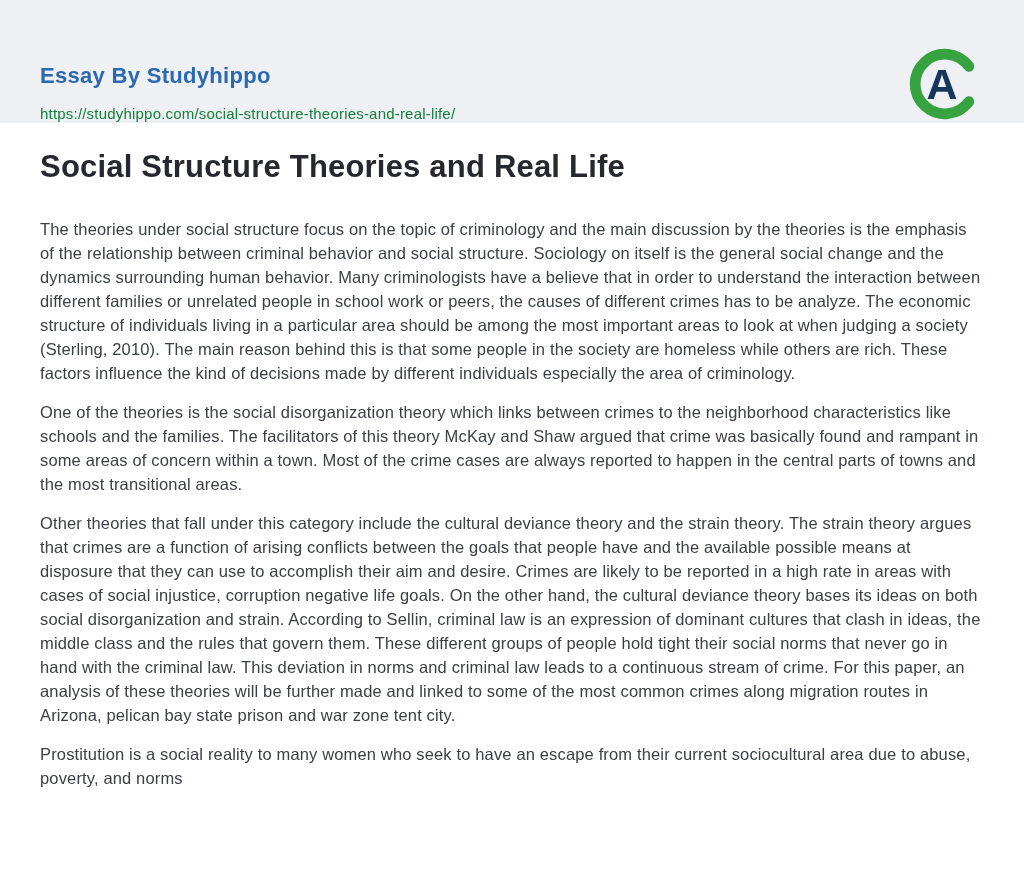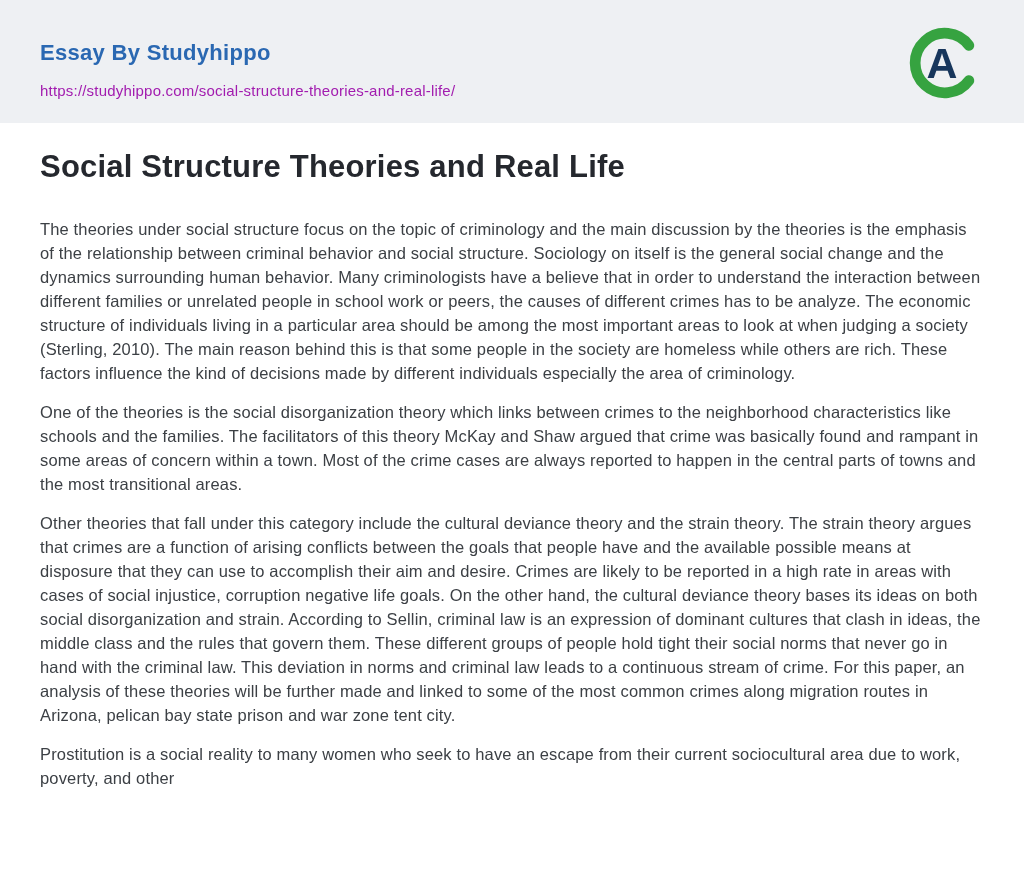--- a/index.html
+++ b/index.html
@@ -8,34 +8,34 @@
     height: 875px;
     background: #ffffff;
     font-family: "Liberation Sans", sans-serif;
     overflow: hidden;
   }
   .header {
     background: #eef0f3;
     width: 100%;
     height: 123px;
     display: flex;
-    align-items: flex-start;
+    align-items: flex-end;
     justify-content: space-between;
     padding: 24px 40px 0 40px;
   }
   .site-title {
     color: #2a68b2;
     font-size: 22px;
     font-weight: 700;
     letter-spacing: 0.3px;
     margin-top: 16px;
   }
   .page-url {
     display: inline-block;
-    color: #a21caf;
+    color: #15803d;
     font-size: 15px;
     margin-top: 16px;
     text-decoration: none;
     letter-spacing: 0.2px;
   }
   .logo {
     width: 78px;
     height: 78px;
     flex: 0 0 auto;
     margin-top: 0px;
@@ -75,15 +75,15 @@
     </svg>
   </div>
 </header>
 
 <main>
   <h1 class="essay-title">Social Structure Theories and Real Life</h1>
   <div class="essay-body">
       <p>The theories under social structure focus on the topic of criminology and the main discussion by the theories is the emphasis of the relationship between criminal behavior and social structure. Sociology on itself is the general social change and the dynamics surrounding human behavior. Many criminologists have a believe that in order to understand the interaction between different families or unrelated people in school work or peers, the causes of different crimes has to be analyze. The economic structure of individuals living in a particular area should be among the most important areas to look at when judging a society (Sterling, 2010). The main reason behind this is that some people in the society are homeless while others are rich. These factors influence the kind of decisions made by different individuals especially the area of criminology.</p>
       <p>One of the theories is the social disorganization theory which links between crimes to the neighborhood characteristics like schools and the families. The facilitators of this theory McKay and Shaw argued that crime was basically found and rampant in some areas of concern within a town. Most of the crime cases are always reported to happen in the central parts of towns and the most transitional areas.</p>
       <p>Other theories that fall under this category include the cultural deviance theory and the strain theory. The strain theory argues that crimes are a function of arising conflicts between the goals that people have and the available possible means at disposure that they can use to accomplish their aim and desire. Crimes are likely to be reported in a high rate in areas with cases of social injustice, corruption negative life goals. On the other hand, the cultural deviance theory bases its ideas on both social disorganization and strain. According to Sellin, criminal law is an expression of dominant cultures that clash in ideas, the middle class and the rules that govern them. These different groups of people hold tight their social norms that never go in hand with the criminal law. This deviation in norms and criminal law leads to a continuous stream of crime. For this paper, an analysis of these theories will be further made and linked to some of the most common crimes along migration routes in Arizona, pelican bay state prison and war zone tent city.</p>
-      <p>Prostitution is a social reality to many women who seek to have an escape from their current sociocultural area due to work, poverty, and other</p>
+      <p>Prostitution is a social reality to many women who seek to have an escape from their current sociocultural area due to abuse, poverty, and norms</p>
     </div>
 </main>
 
 </body></html>

